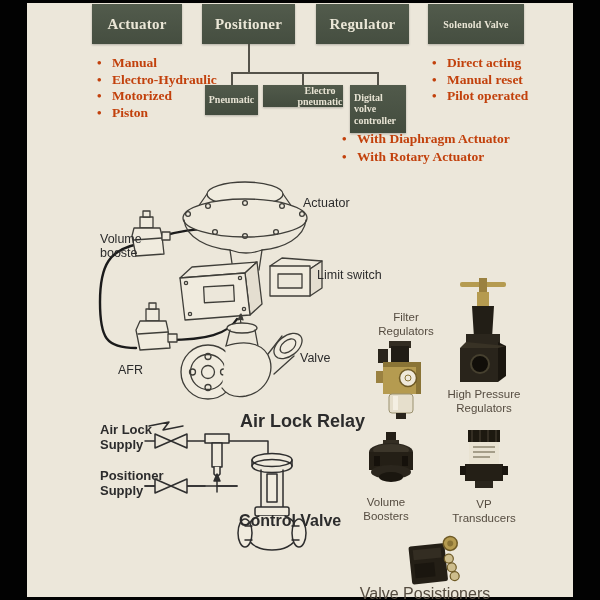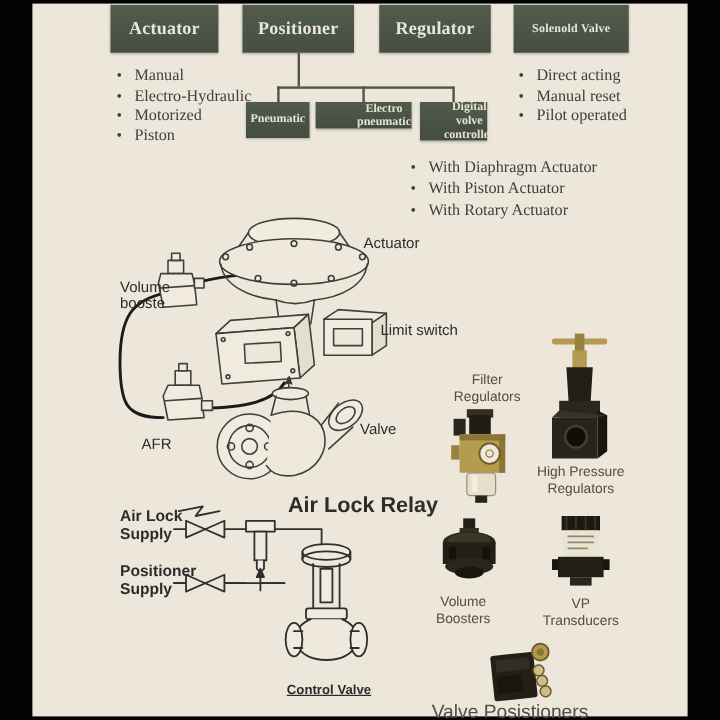--- a/index.html
+++ b/index.html
@@ -11,21 +11,21 @@
   
   .hbox{position:absolute;height:40px;background:linear-gradient(180deg,#525b4c,#454e40);
         color:#eae6d6;display:flex;align-items:center;justify-content:center;
         font-weight:bold;font-size:15px;letter-spacing:.2px;box-shadow:0 1px 2px rgba(0,0,0,.25);}
   .subbox{position:absolute;background:linear-gradient(180deg,#515a4b,#434c3e);color:#e7e3d3;
         font-weight:bold;font-size:10px;display:flex;align-items:center;justify-content:center;
         text-align:center;line-height:1.15;box-shadow:0 1px 2px rgba(0,0,0,.25);padding:1px 2px;box-sizing:border-box;}
   .tline{position:absolute;background:#55534a;}
 
   
-  .blist{position:absolute;color:#404040;font-weight:normal;font-size:13.5px;}
+  .blist{position:absolute;color:#c2410c;font-weight:bold;font-size:13.5px;}
   .blist .bi{position:relative;padding-left:15px;line-height:16.5px;}
   .blist .bi::before{content:"•";position:absolute;left:0;top:0;font-size:13px;}
 
   
   .dlabel{position:absolute;font-family:"Liberation Sans",sans-serif;color:#2c2c2c;
           font-size:12.5px;line-height:1.12;}
   .bold{font-weight:bold;}
   .plabel{position:absolute;font-family:"Liberation Sans",sans-serif;color:#554c40;
           font-size:11.5px;line-height:1.18;text-align:center;transform:translateX(-50%);}
   svg{position:absolute;overflow:visible;}
@@ -61,37 +61,36 @@
   </div>
 
   <div class="blist" style="left:432px;top:55px;">
     <div class="bi">Direct acting</div>
     <div class="bi">Manual reset</div>
     <div class="bi">Pilot operated</div>
   </div>
 
   <div class="blist" style="left:342px;top:130px;">
     <div class="bi" style="line-height:18px;">With Diaphragm Actuator</div>
-    <div class="bi" style="line-height:18px;">With Piston Actuator</div>
     <div class="bi" style="line-height:18px;">With Rotary Actuator</div>
   </div>
 
   <div class="tline" style="left:248px;top:44px;width:1.5px;height:28px;"></div>
   <div class="tline" style="left:231px;top:72px;width:147px;height:1.5px;"></div>
   <div class="tline" style="left:231px;top:72px;width:1.5px;height:13px;"></div>
   <div class="tline" style="left:302px;top:72px;width:1.5px;height:13px;"></div>
   <div class="tline" style="left:377px;top:72px;width:1.5px;height:13px;"></div>
 
   <div class="subbox" style="left:205px;top:85px;width:53px;height:30px;">
       <span class="pre">Pneumatic</span>
     </div>
   <div class="subbox" style="left:263px;top:85px;width:80px;height:22px;padding-left:36px;">
       <span class="pre">Electro pneumatic</span>
     </div>
-  <div class="subbox" style="left:350px;top:85px;width:56px;height:32px;justify-content:flex-start;text-align:center;padding-left:20px;">
+  <div class="subbox" style="left:350px;top:85px;width:56px;height:48px;justify-content:flex-start;text-align:left;padding-left:4px;">
       <span class="pre">Digital volve
 controller</span>
     </div>
 
   <svg style="left:80px;top:170px;" width="310" height="235" viewBox="0 0 310 235">
     <g stroke="#3f3e39" stroke-width="1.3" fill="none" stroke-linejoin="round" stroke-linecap="round">
 
       <g stroke="#1b1b1b" stroke-width="2.4">
         <path d="M82,66 C112,58 138,57 154,63"></path>
         <path d="M58,74 C30,80 20,94 20,132 C20,168 26,178 56,178"></path>
@@ -198,21 +197,21 @@
       <ellipse cx="214" cy="125" rx="7" ry="14" fill="#f0ebde"></ellipse>
       <path d="M167,118 L160,118 M167,132 L160,132 M207,118 L214,118 M207,132 L214,132"></path>
     </g>
   </svg>
 
   <div class="dlabel bold" style="left:196px;top:411px;font-size:18px;margin-left:44px;">Air Lock Relay</div>
   <div class="dlabel bold pre" style="left:100px;top:423px;font-size:13px;">Air Lock
 Supply</div>
   <div class="dlabel bold pre" style="left:100px;top:469px;font-size:13px;">Positioner
 Supply</div>
-  <div class="dlabel bold" style="left:239px;top:569px;font-size:11px;text-decoration:underline;">Control Valve</div>
+  <div class="dlabel bold" style="left:239px;top:512px;font-size:16px;">Control Valve</div>
 
   <div class="plabel" style="left:406px;top:311px;"><span class="pre">Filter
 Regulators</span></div>
   <svg style="left:376px;top:337px;" width="52" height="82" viewBox="0 0 52 82">
     <rect x="2" y="12" width="10" height="14" fill="#2a251c"></rect>
     <rect x="13" y="4" width="22" height="7" fill="#332d22"></rect>
     <rect x="15" y="9" width="18" height="16" fill="#211d15"></rect>
     <rect x="7" y="25" width="38" height="32" fill="#b59b50"></rect>
     <rect x="7" y="25" width="38" height="5" fill="#8a7436"></rect>
     <rect x="40" y="25" width="5" height="32" fill="#8a7436"></rect>

